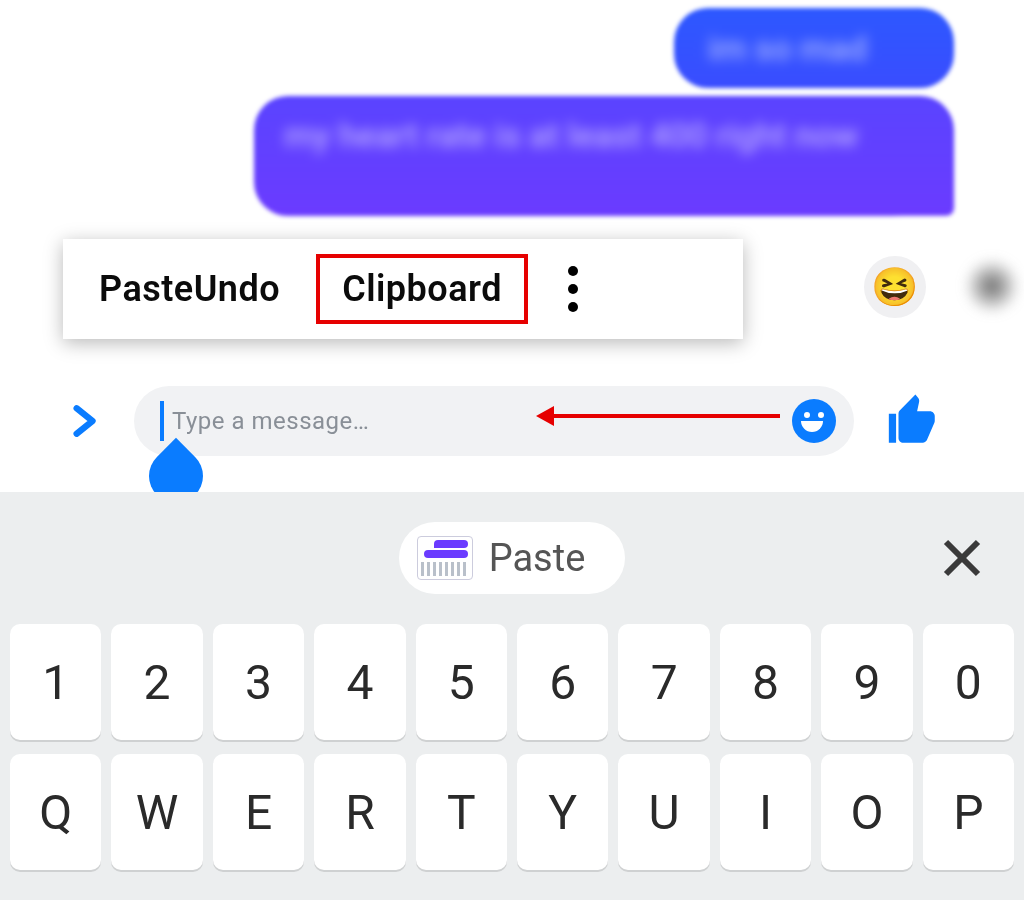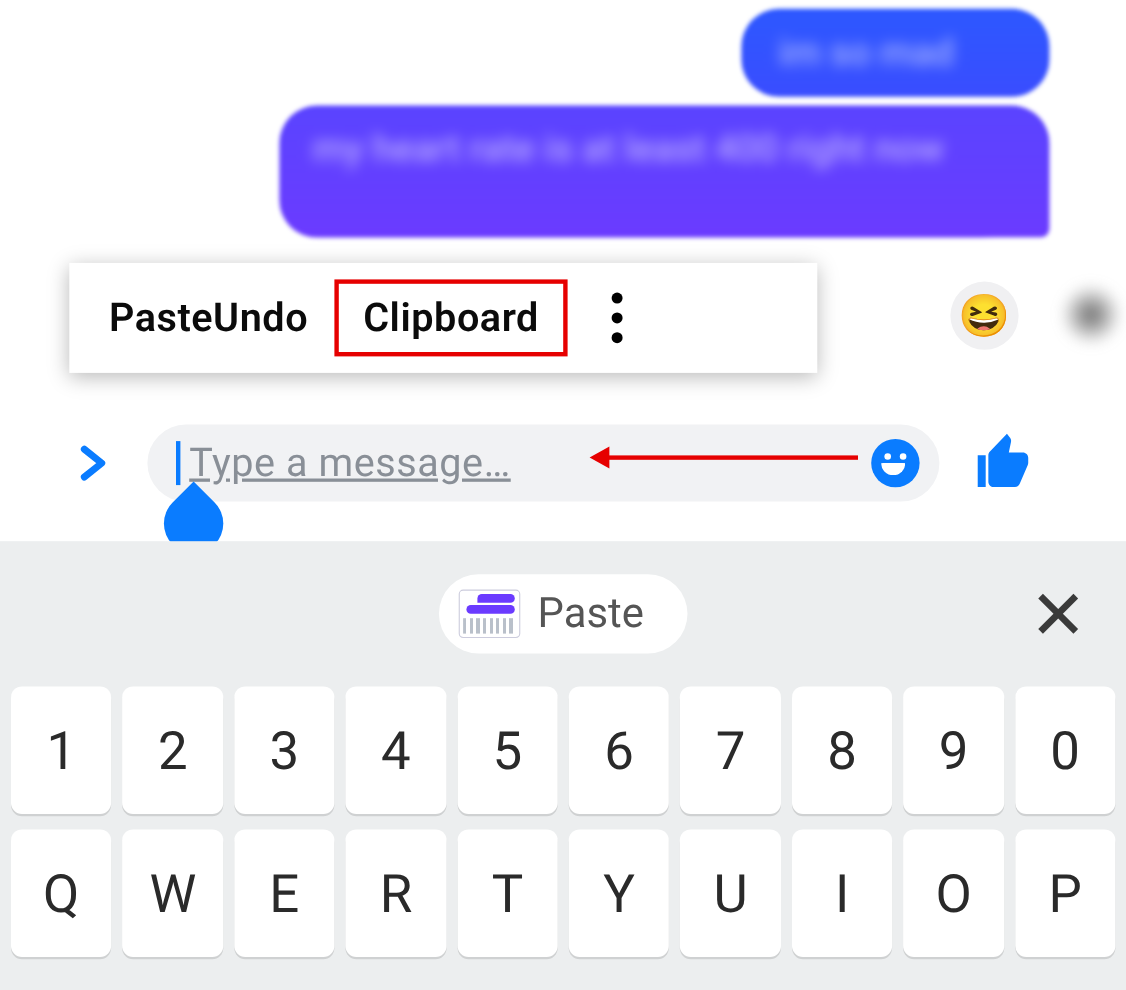--- a/index.html
+++ b/index.html
@@ -16,31 +16,31 @@
   .bubble2-tag { position:absolute; right:68px; top:222px; width:60px; height:34px; background:#fff; filter: blur(5px); border-radius: 4px; }
 
   .reaction { position:absolute; right:98px; top:256px; width:62px; height:62px; background:#F0F0F2; border-radius:50%; display:flex; align-items:center; justify-content:center; font-size:38px; }
   .avatar-smudge { position:absolute; right:4px; top:258px; width:56px; height:56px; background: radial-gradient(circle,#6a6a6a 0%,rgba(106,106,106,0) 70%); filter: blur(6px); }
 
   
   .ctx { position:absolute; left:63px; top:239px; width:680px; height:100px; background:#fff; box-shadow: 0 4px 18px rgba(0,0,0,0.28); display:flex; align-items:center; z-index:5; }
   .ctx .item { font-size:36px; font-weight:600; color:#0b0b0b; letter-spacing:0.5px; }
   .ctx .paste { margin-left:36px; }
   .ctx .undo  { }
-  .ctx .clipwrap { margin-left:24px; border:4px solid #E60000; padding: 10px 22px; }
+  .ctx .clipwrap { margin-left:36px; border:4px solid #E60000; padding: 10px 22px; }
   .ctx .dots { margin-left:40px; display:flex; flex-direction:column; gap:8px; }
   .ctx .dots span { width:10px; height:10px; background:#000; border-radius:50%; }
 
   
   .input-row { position:absolute; left:0; right:0; top:382px; height:78px; display:flex; align-items:center; }
   .expand { margin-left:64px; color:#0A7CFF; }
   .expand svg { width:38px; height:38px; display:block; }
   .input-pill { margin-left:32px; flex:0 0 720px; height:70px; background:#F1F2F4; border-radius:40px; position:relative; display:flex; align-items:center; padding:0 26px; }
   .input-pill .caret { width:4px; height:40px; background:#0A7CFF; margin-right:8px; }
-  .input-pill .ph { font-size:36px; color:#898F97; font-weight:400; letter-spacing:0.5px;text-decoration:underline; }
+  .input-pill .ph { font-size:24px; color:#898F97; font-weight:400; letter-spacing:0.5px; }
   .input-pill .smiley { position:absolute; right:18px; top:50%; transform:translateY(-50%); width:44px; height:44px; background:#0A7CFF; border-radius:50%; display:flex; align-items:center; justify-content:center; }
   .input-pill .smiley::before, .input-pill .smiley::after { content:""; position:absolute; background:#fff; }
   .input-pill .smiley::before { width:6px; height:6px; border-radius:50%; top:13px; left:12px; box-shadow: 14px 0 0 #fff; }
   .input-pill .smiley::after { width:22px; height:11px; border:3px solid #fff; border-top:none; border-radius:0 0 22px 22px; top:22px; left:9px; box-sizing:border-box; }
   .cursor-handle { position:absolute; left:149px; top:449px; width:54px; height:54px; background:#0A7CFF; border-radius:50% 50% 50% 50%; }
   .cursor-handle::before { content:""; position:absolute; left:50%; top:-12px; transform:translateX(-50%); border-left:14px solid transparent; border-right:14px solid transparent; border-bottom:20px solid #0A7CFF; }
   .cursor-handle { border-radius: 0 50% 50% 50%; transform: rotate(45deg); transform-origin: center; }
   .cursor-handle::before { display:none; }
 
   .thumbsup { margin-left:30px; color:#0A7CFF; }

